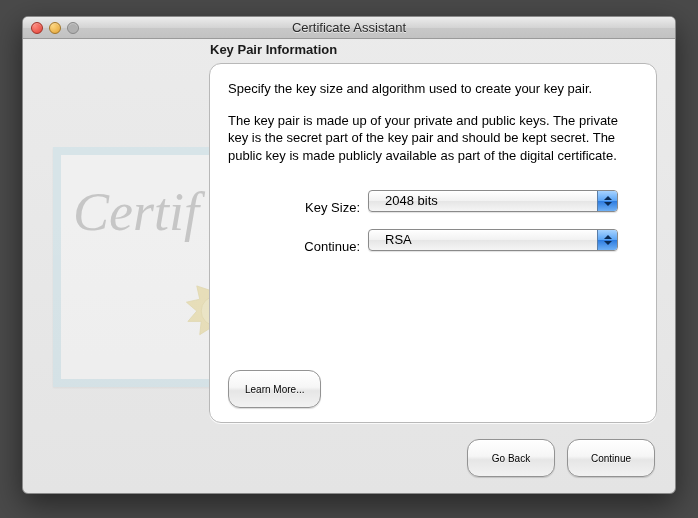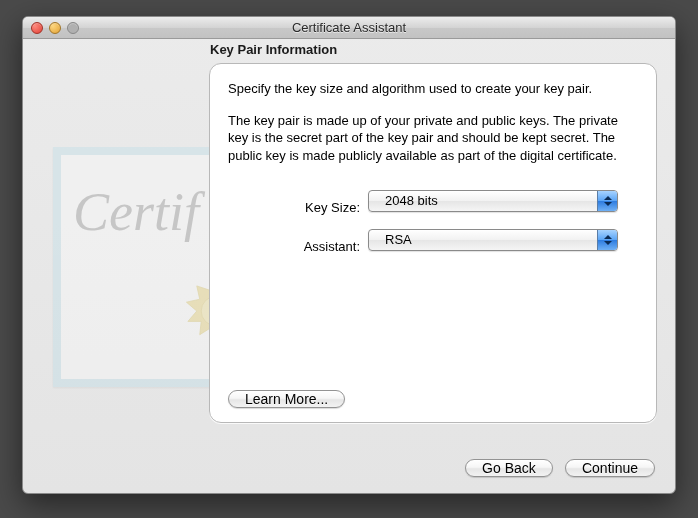--- a/index.html
+++ b/index.html
@@ -173,27 +173,27 @@
       border-right: 4px solid transparent;
     }
     .aqua-select .endcap .tri.up { border-bottom: 4px solid #0a2b55; margin-bottom: 2px;}
     .aqua-select .endcap .tri.down { border-top: 4px solid #0a2b55; }
     .learn-more-area {
       position: absolute;
       bottom: 14px;
       left: 18px;
     }
     .aqua-button {
-      height: 18px;
+      height: 38px;
       padding: 0 16px;
       border: 1px solid #939393;
       border-radius: 12px;
       background: linear-gradient(to bottom, #ffffff 0%, #f6f6f6 45%, #e6e6e6 55%, #f2f2f2 100%);
       box-shadow: 0 1px 1px rgba(0,0,0,0.15), inset 0 1px 0 rgba(255,255,255,0.8);
-      font-size: 14px;
+      font-size: 10px;
       color: #000;
       display: inline-flex;
       align-items: center;
       justify-content: center;
       cursor: default;
       text-shadow: 0 1px 0 rgba(255,255,255,0.6);
     }
     .footer-buttons {
       position: absolute;
       right: 20px;
@@ -242,21 +242,21 @@
           <label>Key Size:</label>
           <div class="aqua-select">
             <span>2048 bits</span>
             <div class="endcap">
               <div class="tri up"></div>
                 <div class="tri down"></div>
             </div>
           </div>
         </div>
         <div class="form-row">
-          <label>Assistant:</label>
+          <label>Continue:</label>
           <div class="aqua-select">
             <span>RSA</span>
             <div class="endcap">
               <div class="tri up"></div>
                 <div class="tri down"></div>
             </div>
           </div>
         </div>
       </div>
 

